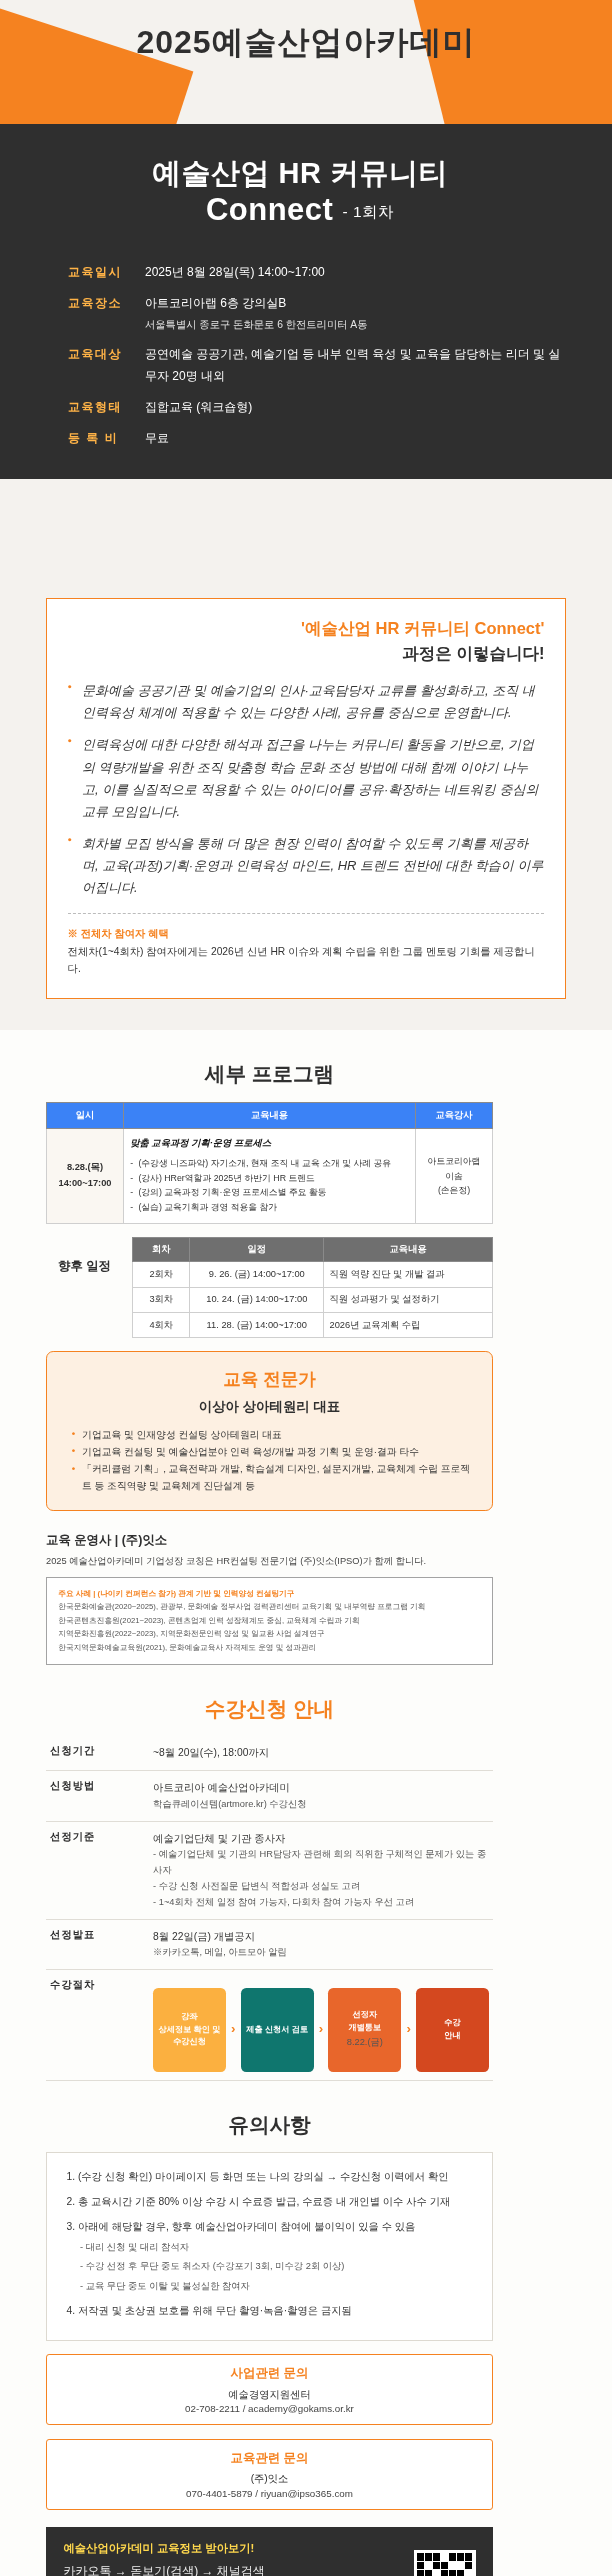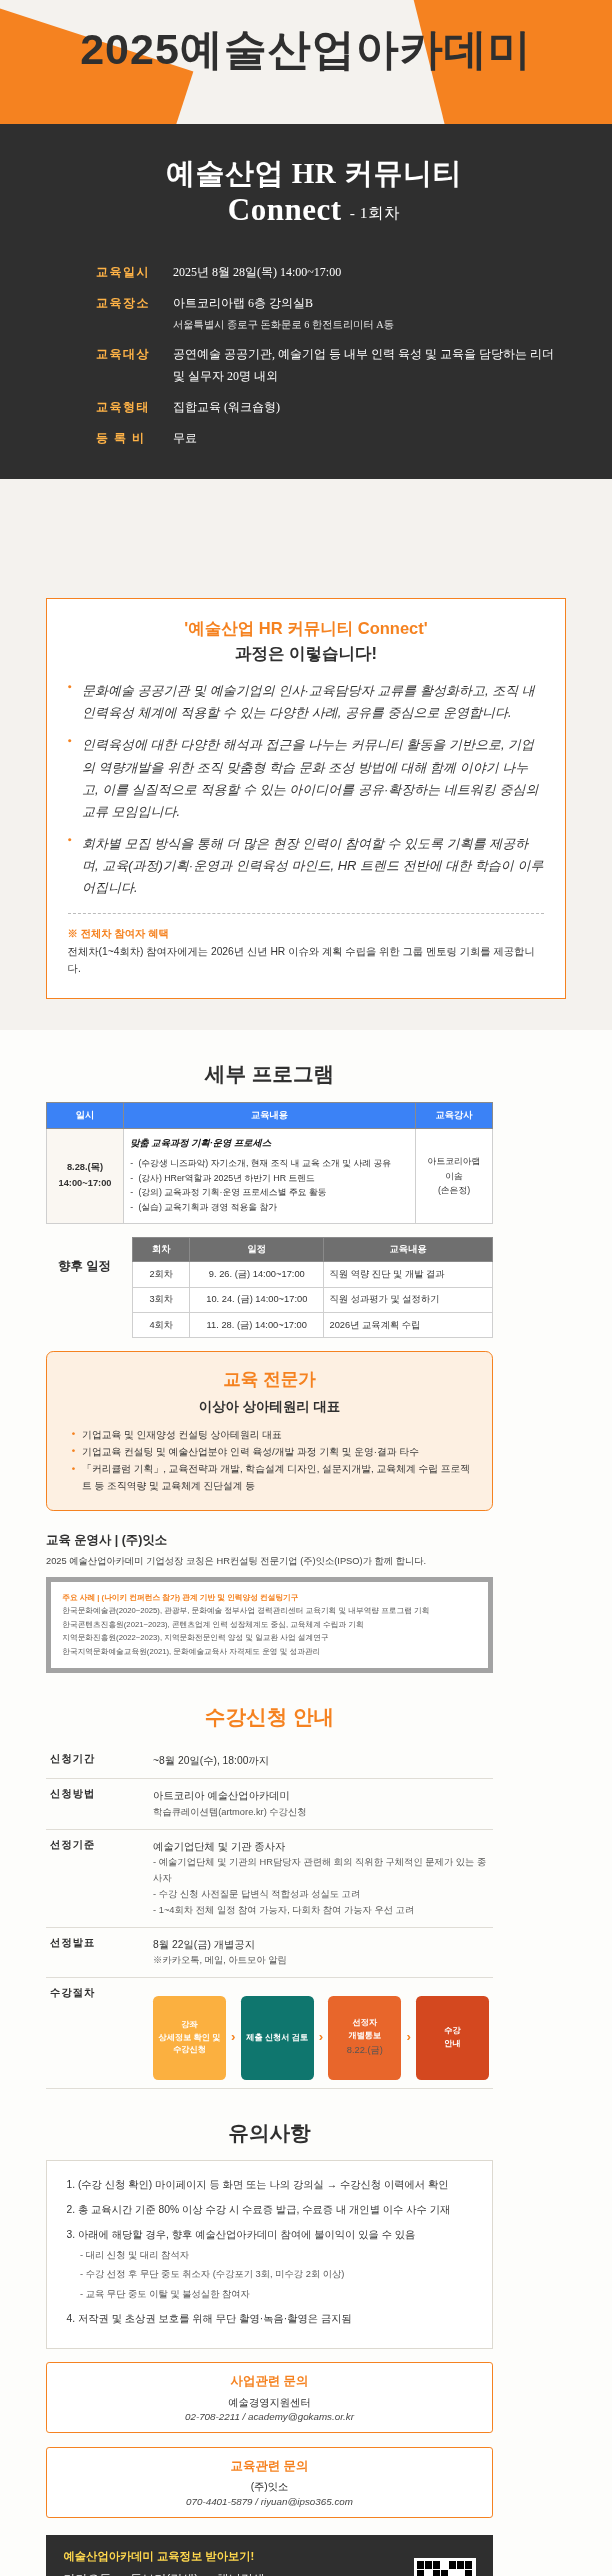--- a/index.html
+++ b/index.html
@@ -33,25 +33,25 @@
   .hero-bg-orange-r {
     position:absolute; right:-82px; top:-41px; width:247px; height:319px;
     background:#f58220; transform: rotate(-14deg);
   }
   .hero-bg-dark {
     position:absolute; left:0; right:0; top:124px; height:355px;
     background:#2f2f2f;
   }
   .hero-top-title {
     position:absolute; top:20.6px; left:0; right:0; text-align:center;
-    font-size:43px; font-weight:bold; letter-spacing:1px; color:#2f2f2f;
+    font-size:32px; font-weight:bold; letter-spacing:1px; color:#2f2f2f;
     z-index:5;
   }
   .hero-inner {
-    position:absolute; top:155px; left:65px; right:49px; z-index:6;font-family:Liberation Serif, serif;
+    position:absolute; top:155px; left:37px; right:49px; z-index:6;
   }
   .hero-title {
     text-align:center; color:#ffffff; font-size:29px; font-weight:bold;
     line-height:1.25; letter-spacing:0.5px;
   }
   .hero-title .line2 { font-size:31px; }
   .hero-title .round { font-size:15.5px; font-weight:normal; vertical-align:middle; }
   .hero-info {
     margin-top:31px; color:#ffffff; font-size:12px; line-height:1.9;
     padding-left:31px;
@@ -66,21 +66,21 @@
 
   
   .intro-wrap {
     position:relative; margin:0 auto; width:612px; padding:20.6px 46px 31px;
     background:#f4f2ee;
   }
   .intro-card {
     border:1.5px solid #f58220; background:#ffffff; padding:17.5px 20.6px 20.6px;
   }
   .intro-heading {
-    text-align:center; font-size:16.5px; font-weight:bold; color:#2f2f2f;
+    text-align:right; font-size:16.5px; font-weight:bold; color:#2f2f2f;
     line-height:1.5; margin-bottom:14.4px;
   }
   .intro-heading .accent { color:#f58220; }
   .intro-list { list-style:none; margin:0; padding:0; }
   .intro-list li {
     position:relative; padding-left:14.4px; margin-bottom:10.3px;
     font-size:13px; line-height:1.7; color:#333;font-style:italic;
   }
   .intro-list li:before {
     content:"●"; position:absolute; left:0; top:1px; color:#f58220; font-size:7.2px;
@@ -154,21 +154,21 @@
   .expert-list li:before {
     content:"•"; position:absolute; left:2.1px; top:-0.5px; color:#f58220; font-weight:bold;
   }
 
   
   .oper-head {
     margin-top:20.6px; font-size:12.4px; font-weight:bold; color:#2f2f2f;
   }
   .oper-desc { margin-top:5.2px; font-size:9.3px; line-height:1.7; color:#444; }
   .oper-box {
-    margin-top:7.2px; border:5px solid #a3a3a3; padding:9.3px 11.3px;
+    margin-top:7.2px; border:1px solid #a3a3a3; padding:9.3px 11.3px;
     font-size:7.7px; line-height:1.75; color:#555; background:#fff;
   }
   .oper-box .k { color:#f58220; font-weight:bold; }
 
   
   .apply-table { width:100%; border-collapse:collapse; font-size:10.3px; margin-top:5.2px; }
   .apply-table td { padding:8.2px 4.1px; vertical-align:top; border-bottom:0.5px solid #e0ddd6; }
   .apply-table td.k {
     width:103px; font-weight:bold; color:#2f2f2f; letter-spacing:1px;
   }
@@ -202,21 +202,21 @@
   ol.notice ul li { font-size:9.3px; color:#555; margin-bottom:2.1px; }
   ol.notice ul li:before { content:"- "; }
 
   
   .contact {
     margin:13.4px auto 0; border:1.5px solid #f58220; border-radius:3.1px;
     padding:10.3px 5.2px; text-align:center; background:#fff;
   }
   .contact .ct { font-size:12.4px; font-weight:bold; color:#f58220; margin-bottom:4.1px; }
   .contact .cl { font-size:10.3px; color:#2f2f2f; line-height:1.6; }
-  .contact .cm { font-size:9.8px; color:#444;font-style:italic; }
+  .contact .cm { font-size:9.8px; color:#444; }
 
   
   .kakao {
     margin-top:17.5px; background:#2f2f2f; color:#fff; padding:13.4px 17.5px;
     display:flex; align-items:center; gap:21px;
   }
   .kakao-text { flex:1; }
   .kakao-title { font-size:11.3px; font-weight:bold; color:#ffd84d; margin-bottom:5.2px; }
   .kakao-desc { font-size:12px; line-height:1.7; color:#eee; }
   .qr {

